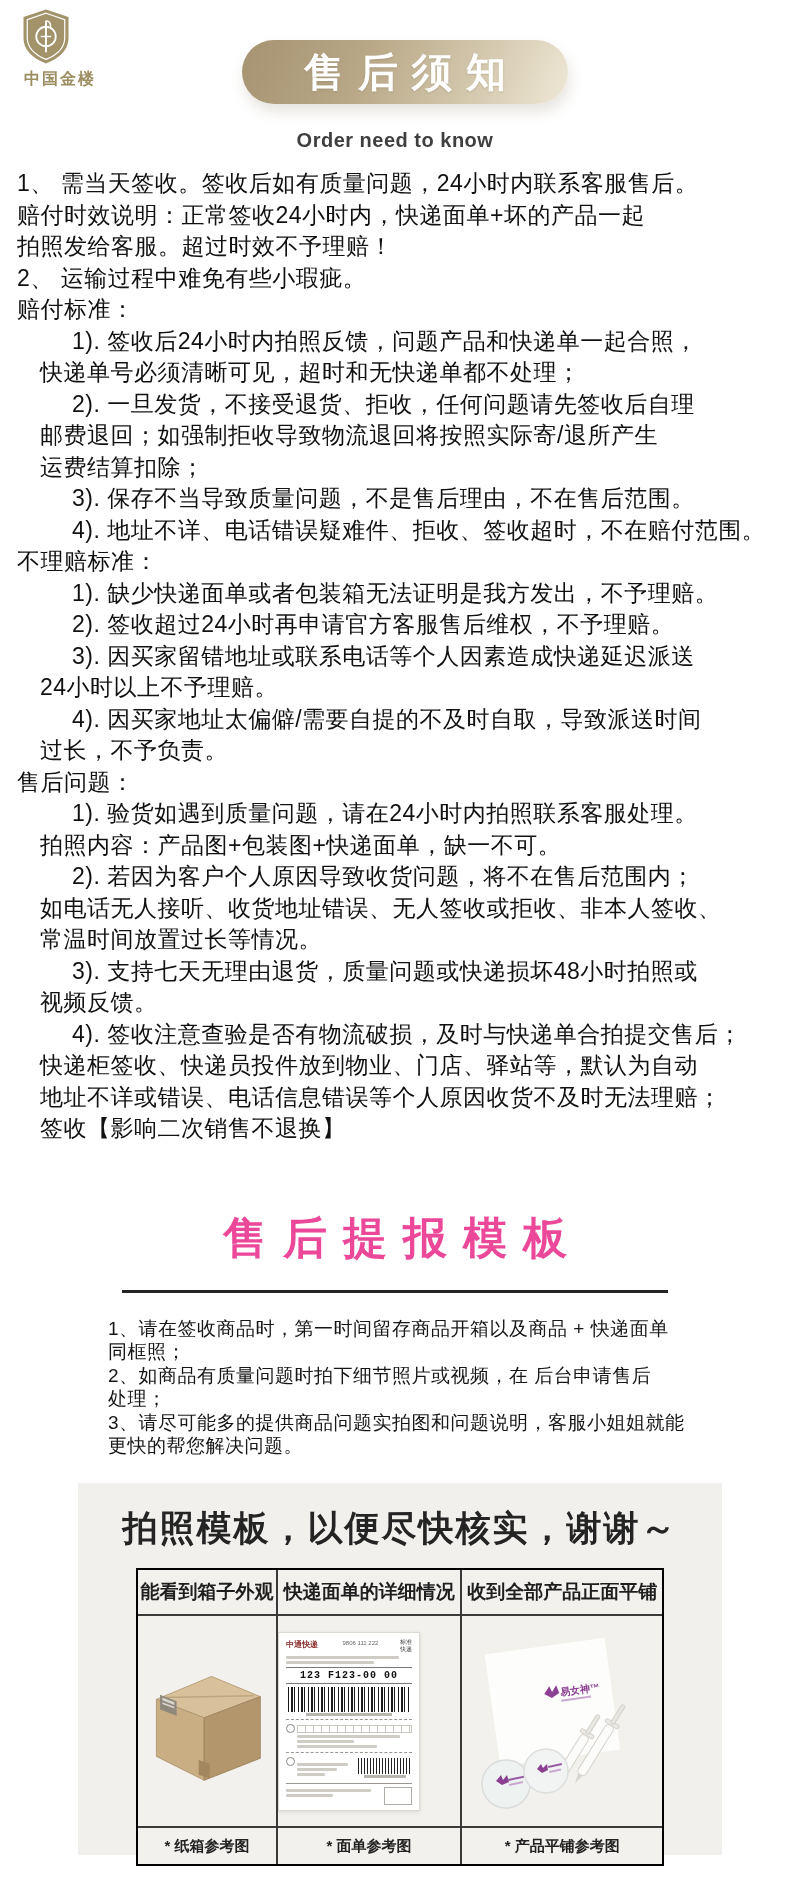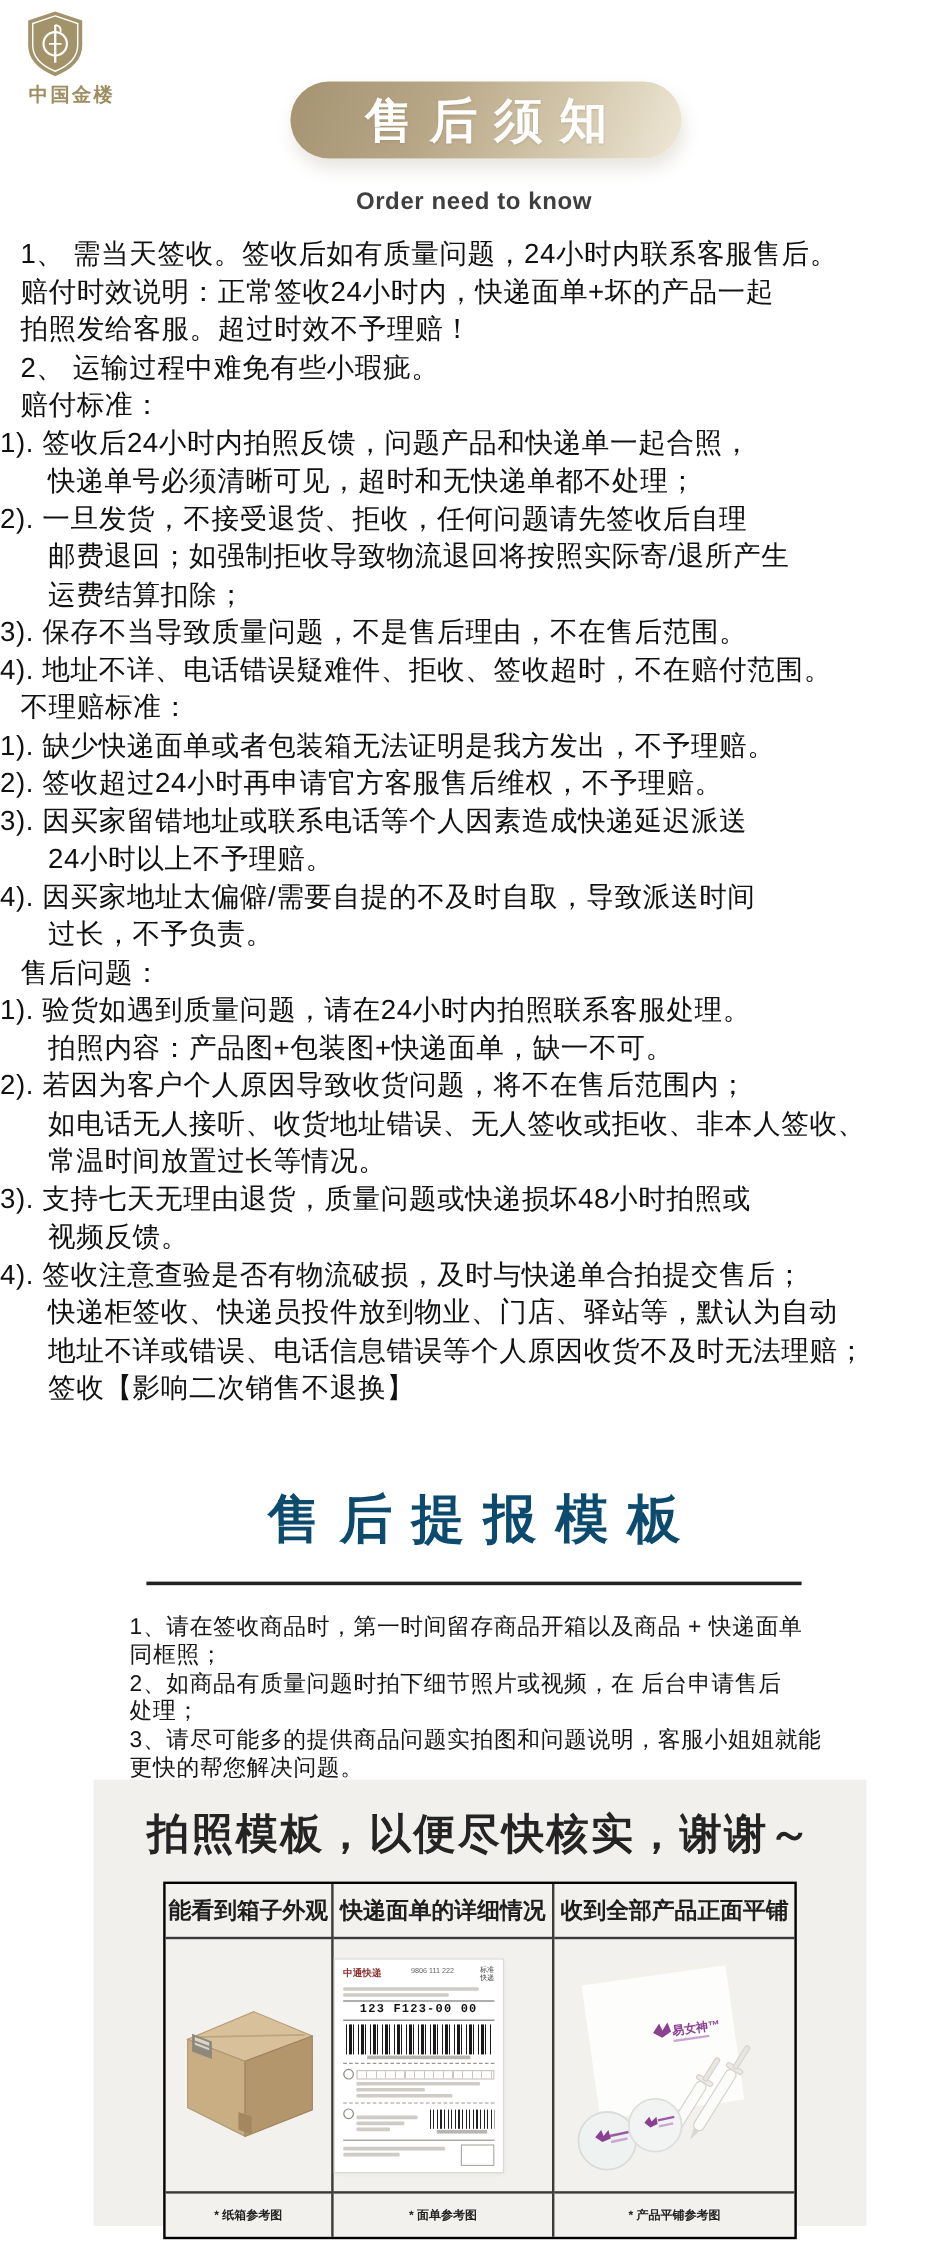--- a/index.html
+++ b/index.html
@@ -5,53 +5,53 @@
   html,body{margin:0;padding:0;background:#fff;}
   .page{position:relative;width:790px;height:1884px;overflow:hidden;background:#fff;
         font-family:"Liberation Sans", sans-serif;color:#141414;}
 
   
   .brand{position:absolute;top:8px;left:12px;width:110px;text-align:left;}
   .brand svg{display:block;margin-left:10px;}
   .brand-name{margin-top:4px;font-size:16px;letter-spacing:2px;color:#9d8e62;font-weight:bold;margin-left:12px;}
 
   
-  .pill{margin:68px auto 0;width:326px;height:64px;border-radius:34px;transform:translateX(10px);
+  .pill{margin:40px auto 0;width:326px;height:64px;border-radius:34px;transform:translateX(10px);
         background:linear-gradient(112deg,#a59372 0%,#b7a685 35%,#d3c7ac 70%,#efe8d7 100%);
         box-shadow:2px 8px 14px rgba(120,105,75,.18);
         display:flex;align-items:center;justify-content:center;}
   .pill span{color:#fff;font-size:40px;font-weight:bold;letter-spacing:14px;text-indent:14px;
              text-shadow:0 1px 2px rgba(120,105,75,.25);}
   .subtitle{margin-top:25px;text-align:center;font-size:20px;font-weight:bold;color:#3f3f3f;letter-spacing:.5px;}
 
   
   .notice{margin-top:16px;}
   .nline{font-size:23px;line-height:31.5px;letter-spacing:.5px;white-space:nowrap;color:#111;}
   .nline.in0{padding-left:17px;}
-  .nline.in1{}
+  .nline.in1{padding-left:72px;}
   .nline.in2{padding-left:40px;}
 
   
-  .t2title{margin-top:64px;text-align:center;font-size:44px;font-weight:bold;color:#0c4a6e;
+  .t2title{margin-top:64px;text-align:center;font-size:44px;font-weight:bold;color:#ec4899;
            letter-spacing:16px;text-indent:16px;}
   .rule{width:546px;height:3px;background:#242424;margin:22px auto 0;}
   .titems{margin:24px 0 0 108px;width:600px;}
   .titem{font-size:19px;line-height:23.5px;letter-spacing:.5px;white-space:nowrap;color:#161616;}
 
   
   .pbox{position:absolute;left:78px;top:1483px;width:644px;height:372px;background:#f2f0ed;}
   .pbox-title{padding-top:22px;text-align:center;font-size:35px;font-weight:bold;color:#242424;letter-spacing:2px;}
   .ptable{margin:16px auto 0;width:524px;display:grid;grid-template-columns:26.7% 35.2% 38.1%;
           border:2px solid #000000;background:#f3f1ee;}
   .pth{height:44px;display:flex;align-items:center;justify-content:center;
        font-size:19px;font-weight:bold;color:#1e1e1e;border-bottom:2px solid #3a3a3a;}
   .pti{height:210px;display:flex;align-items:center;justify-content:flex-start;overflow:hidden;
        border-bottom:2px solid #3a3a3a;}
   .ptc{height:36px;display:flex;align-items:center;justify-content:center;
-       font-size:10px;font-weight:bold;color:#222;}
+       font-size:15px;font-weight:bold;color:#222;}
   .pth:not(:nth-child(3n)),.pti:not(:nth-child(3n)),.ptc:not(:nth-child(3n)){border-right:2px solid #3a3a3a;}
 
   
   .wb{width:142px;background:#fff;border:1px solid #dcd9d3;box-shadow:0 1px 4px rgba(0,0,0,.1);
       padding:6px 7px 5px;box-sizing:border-box;}
   .wb-row1{display:flex;justify-content:space-between;align-items:flex-start;}
   .wb-courier{color:#8d2f2f;font-weight:bold;font-size:8px;white-space:nowrap;}
   .wb-phone{font-size:6px;color:#666;margin:1px 0 0 3px;white-space:nowrap;}
   .wb-service{font-size:6px;color:#444;line-height:1.25;text-align:right;white-space:nowrap;}
   .wb-line{height:3px;background:#cfccc6;border-radius:1px;margin:2px 0;}

